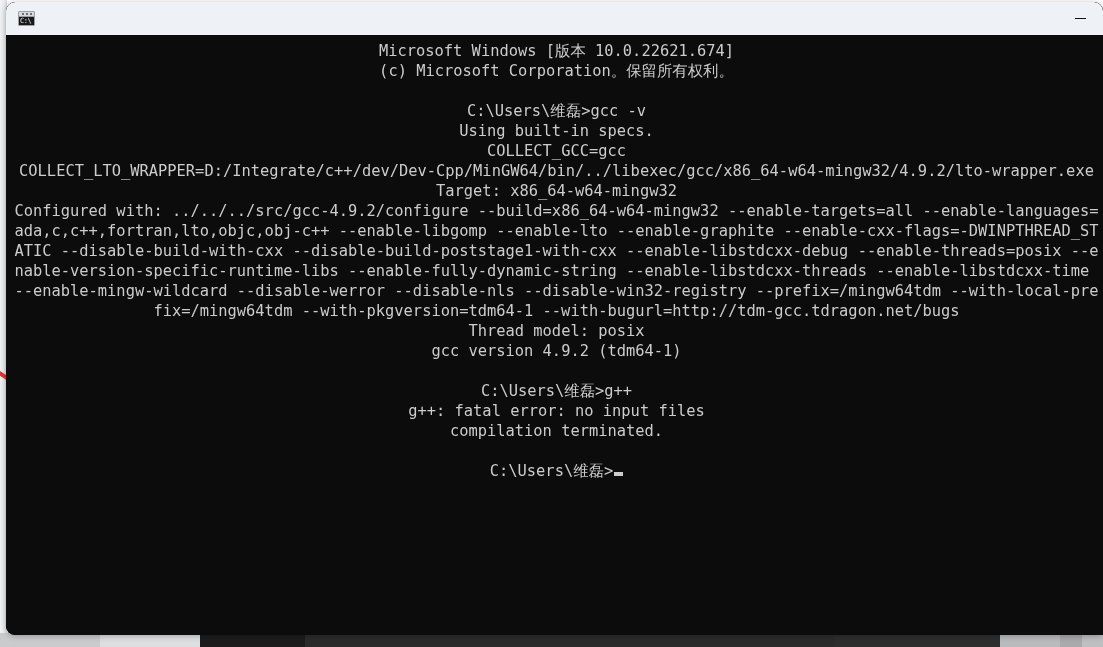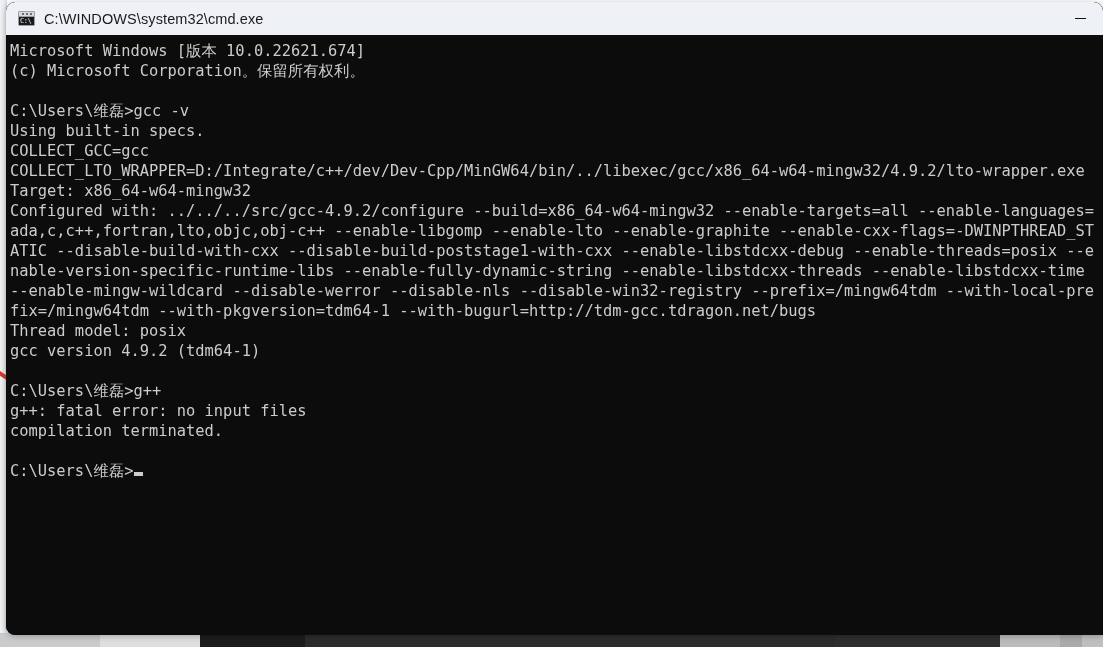--- a/index.html
+++ b/index.html
@@ -155,20 +155,21 @@
   }
 
   
   #console-body {
     position: relative;
     background: #0c0c0c;
     height: 600px;
     padding-top: 6px;
     padding-left: 4px;
     overflow: hidden;
+    text-align: center;
   }
   #console-lines {
     font-family: "DejaVu Sans Mono", monospace;
     font-size: 15.4px;
     line-height: 20px;
     color: #cccccc;
     white-space: pre;
     letter-spacing: 0px;
   }
   .cline {
@@ -207,21 +208,20 @@
 
   <div id="title-bar">
     <div class="title-icon">
       <div class="ti-top">
         <div class="ti-dot" style="right:2px;"></div>
         <div class="ti-dot" style="right:6px;"></div>
         <div class="ti-dot" style="right:10px;"></div>
       </div>
       <div class="ti-body">C:\</div>
     </div>
-    <span id="title-text">C:\WINDOWS\system32\cmd.exe</span>
 
     <div id="window-controls">
       <div class="win-btn">
         <div class="minimize-glyph"></div>
       </div>
     </div>
   </div>
 
   <div id="console-body">
     <div id="console-lines"><div class="cline">Microsoft Windows [版本 10.0.22621.674]</div><div class="cline">(c) Microsoft Corporation。保留所有权利。</div><div class="cline"> </div><div class="cline">C:\Users\维磊&gt;gcc -v</div><div class="cline">Using built-in specs.</div><div class="cline">COLLECT_GCC=gcc</div><div class="cline">COLLECT_LTO_WRAPPER=D:/Integrate/c++/dev/Dev-Cpp/MinGW64/bin/../libexec/gcc/x86_64-w64-mingw32/4.9.2/lto-wrapper.exe</div><div class="cline">Target: x86_64-w64-mingw32</div><div class="cline">Configured with: ../../../src/gcc-4.9.2/configure --build=x86_64-w64-mingw32 --enable-targets=all --enable-languages=</div><div class="cline">ada,c,c++,fortran,lto,objc,obj-c++ --enable-libgomp --enable-lto --enable-graphite --enable-cxx-flags=-DWINPTHREAD_ST</div><div class="cline">ATIC --disable-build-with-cxx --disable-build-poststage1-with-cxx --enable-libstdcxx-debug --enable-threads=posix --e</div><div class="cline">nable-version-specific-runtime-libs --enable-fully-dynamic-string --enable-libstdcxx-threads --enable-libstdcxx-time </div><div class="cline">--enable-mingw-wildcard --disable-werror --disable-nls --disable-win32-registry --prefix=/mingw64tdm --with-local-pre</div><div class="cline">fix=/mingw64tdm --with-pkgversion=tdm64-1 --with-bugurl=http://tdm-gcc.tdragon.net/bugs</div><div class="cline">Thread model: posix</div><div class="cline">gcc version 4.9.2 (tdm64-1)</div><div class="cline"> </div><div class="cline">C:\Users\维磊&gt;g++</div><div class="cline">g++: fatal error: no input files</div><div class="cline">compilation terminated.</div><div class="cline"> </div><div class="cline">C:\Users\维磊&gt;<span class="cursor-block"></span></div></div>

